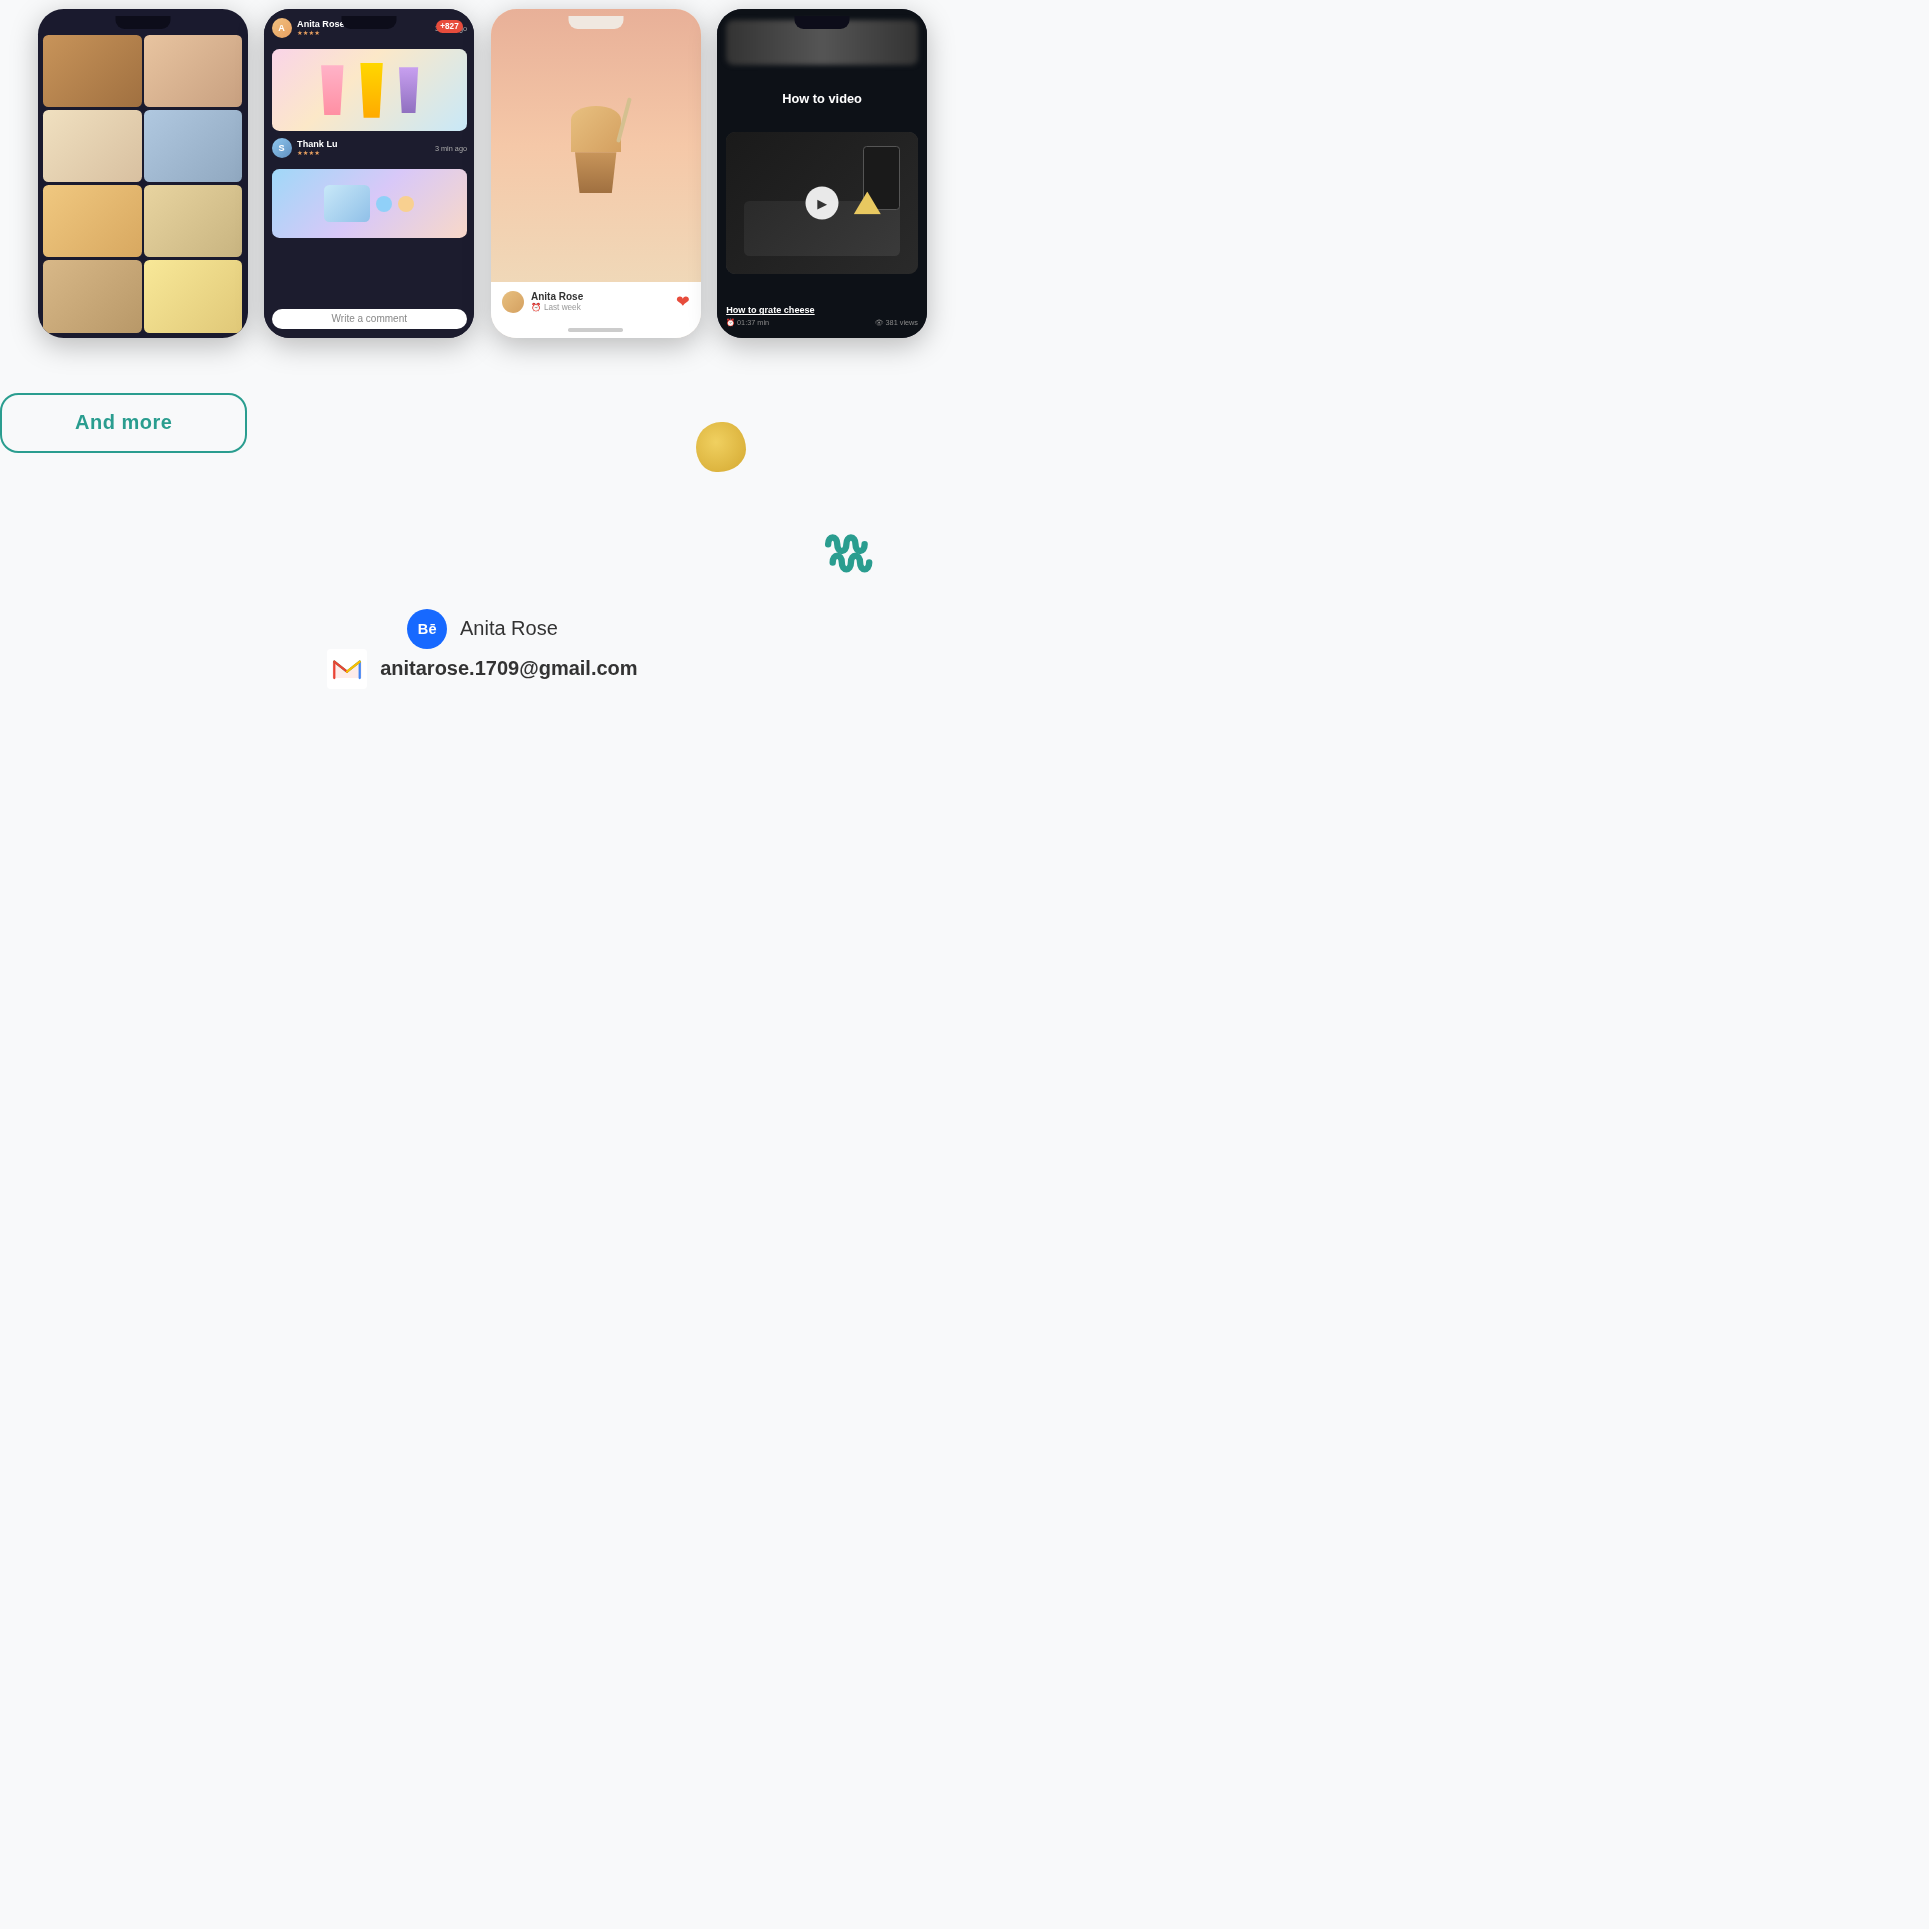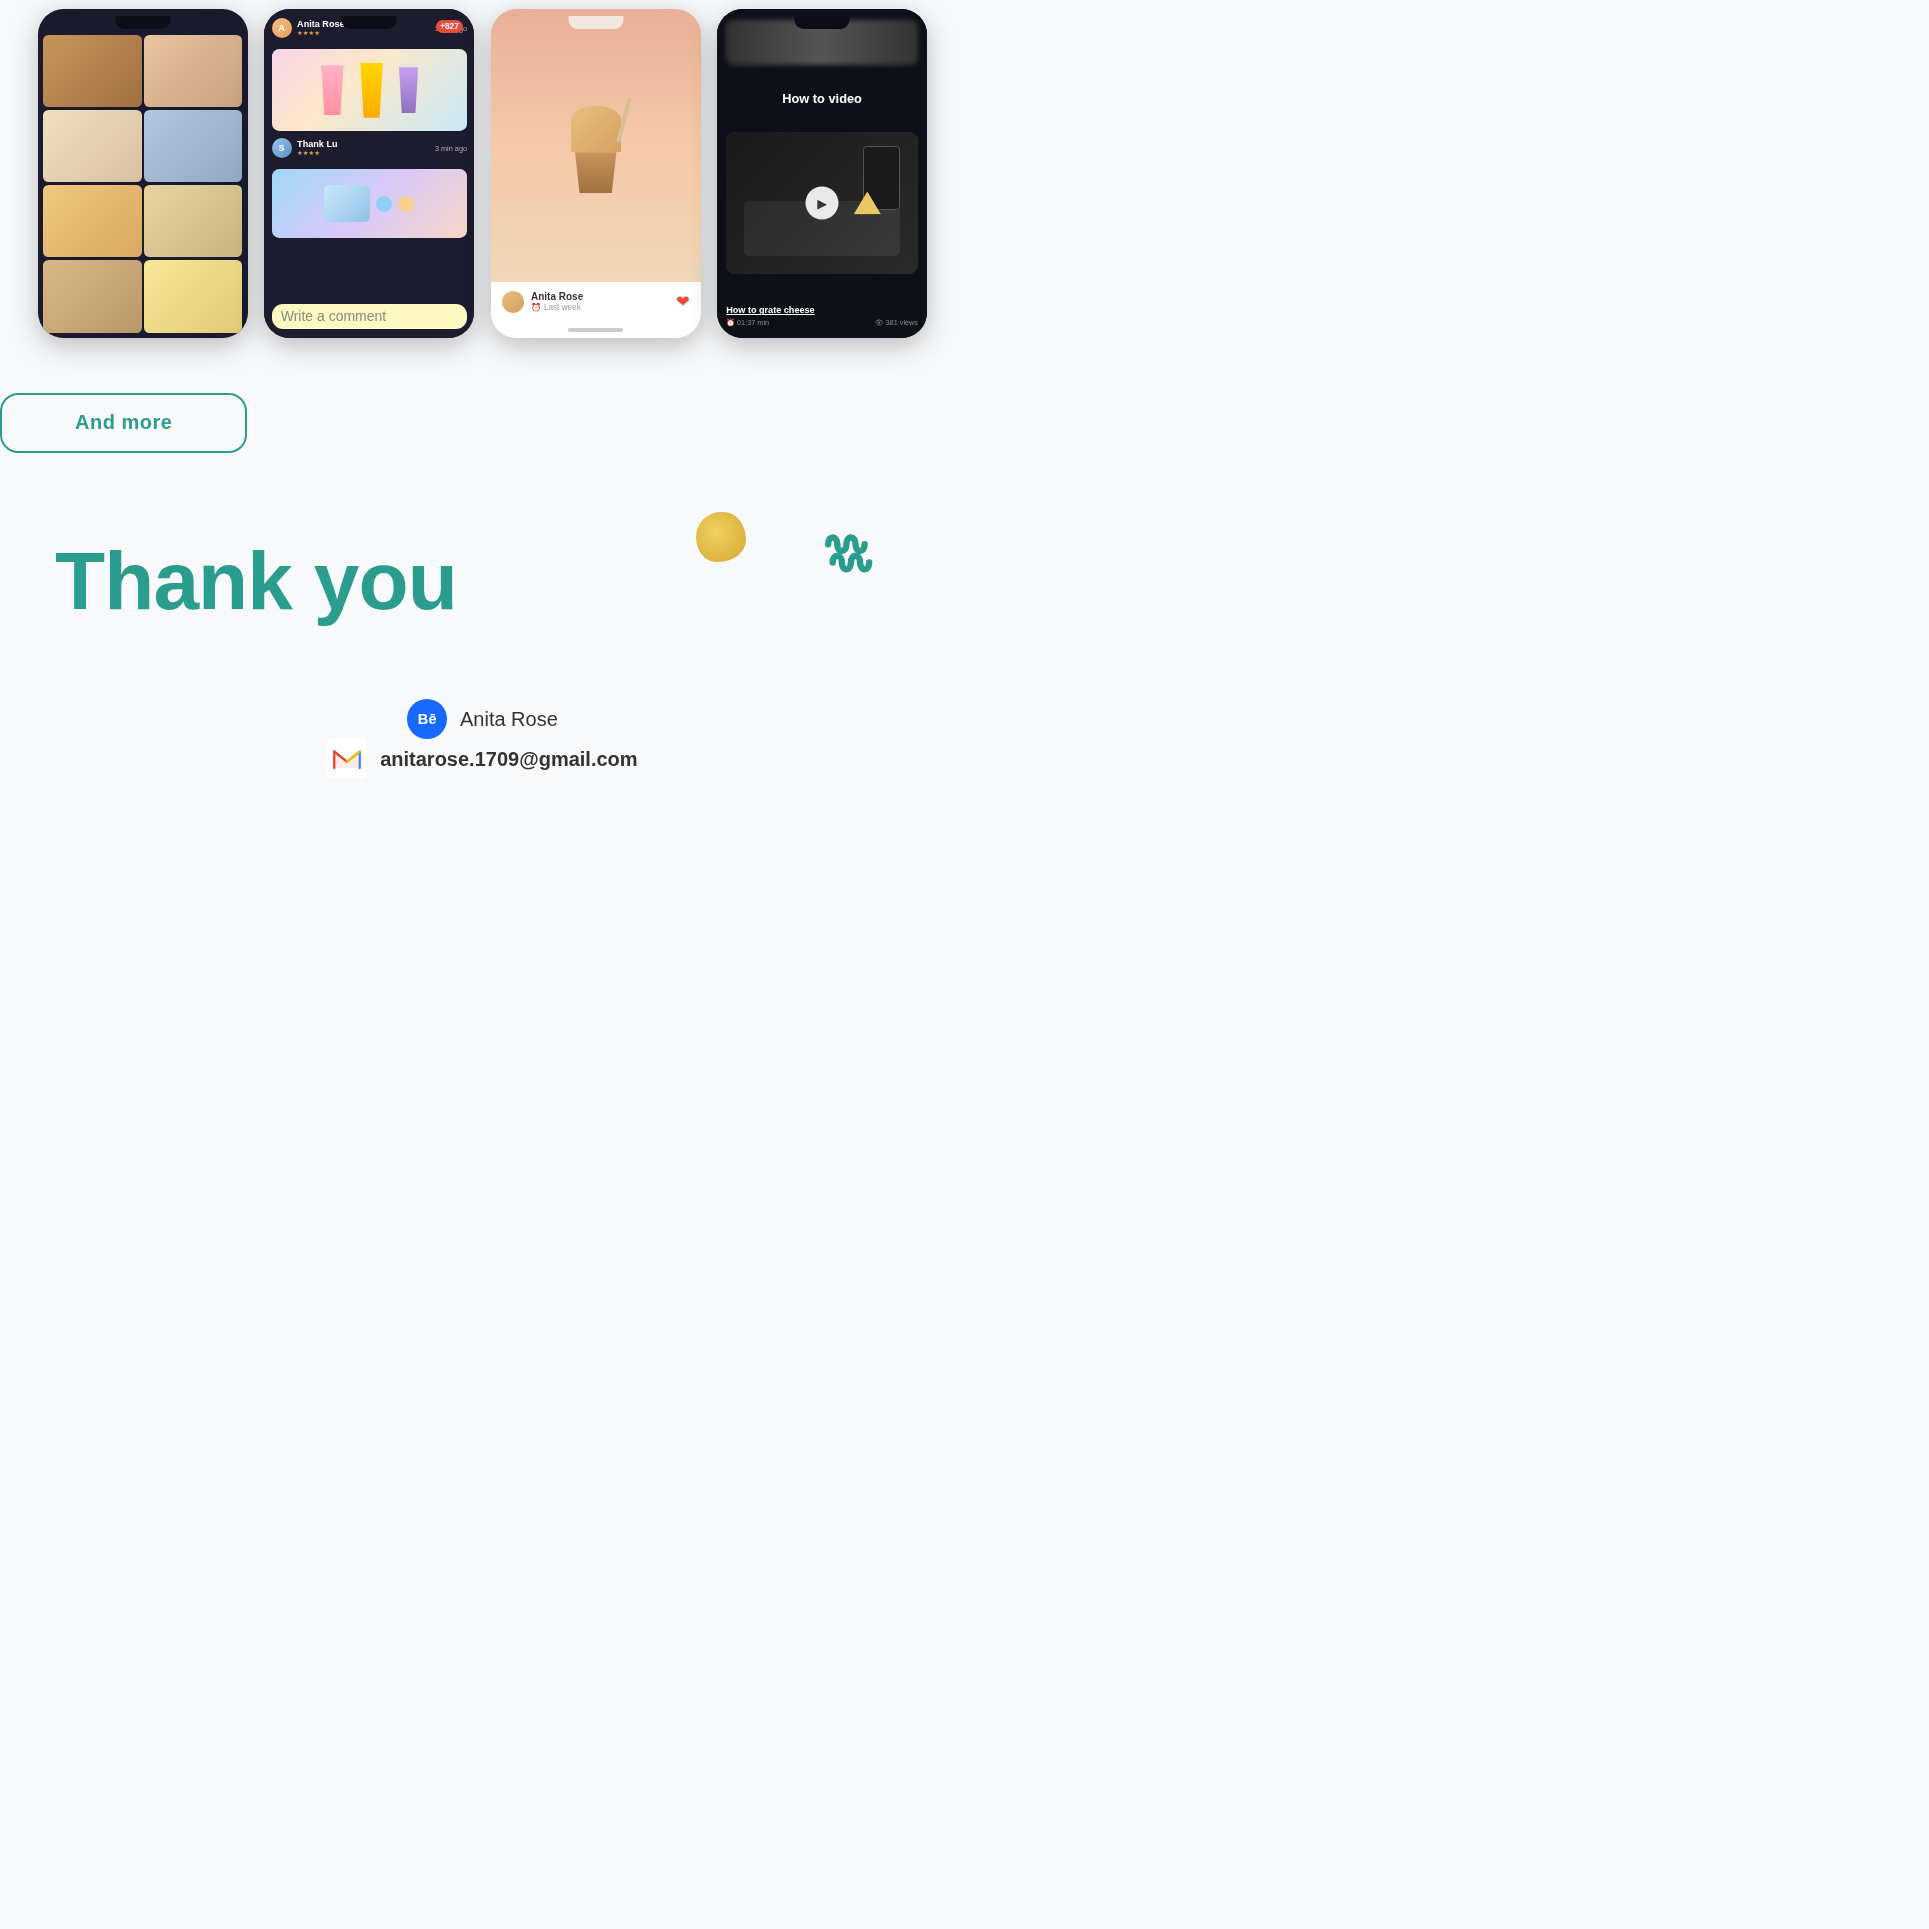--- a/index.html
+++ b/index.html
@@ -98,26 +98,27 @@
     }
 
     .feed-image-block-2 {
       border-radius: 7.3px;
       height: 69px;
       background: linear-gradient(135deg, #b0d8f0 0%, #e8c8f0 100%);
       overflow: hidden;
     }
 
     .feed-comment-bar {
-      background: #fef9c3;
+      background: #ffffff;
       border-radius: 11px;
       padding: 4.6px 9.1px;
       color: #888;
-      font-size: 14px;
+      font-size: 10px;
       margin-top: auto;
+      text-align: center;
     }
 
     
     .phone3-content {
       background: #f8f0e8;
       height: 100%;
       display: flex;
       flex-direction: column;
     }
 
@@ -491,21 +492,20 @@
     </div>
   </div>
 
 </div>
 
 <div class="and-more-section">
   <button class="and-more-btn">And more</button>
 </div>
 
 <div class="thankyou-section">
-  <div class="thankyou-text">Thank you</div>
 
   <div class="doodle-squiggle">
     <svg width="73" height="64" viewBox="0 0 80 70" fill="none" xmlns="http://www.w3.org/2000/svg">
       <path d="M10 20 C 10 10, 20 10, 20 20 C 20 30, 30 30, 30 20 C 30 10, 40 10, 40 20 C 40 30, 50 30, 50 20" stroke="#2a9d8f" stroke-width="7" stroke-linecap="round" fill="none"></path>
       <path d="M15 40 C 15 30, 25 30, 25 40 C 25 50, 35 50, 35 40 C 35 30, 45 30, 45 40 C 45 50, 55 50, 55 40" stroke="#2a9d8f" stroke-width="7" stroke-linecap="round" fill="none"></path>
     </svg>
   </div>
 
   <div class="gold-blob"></div>
 </div>

